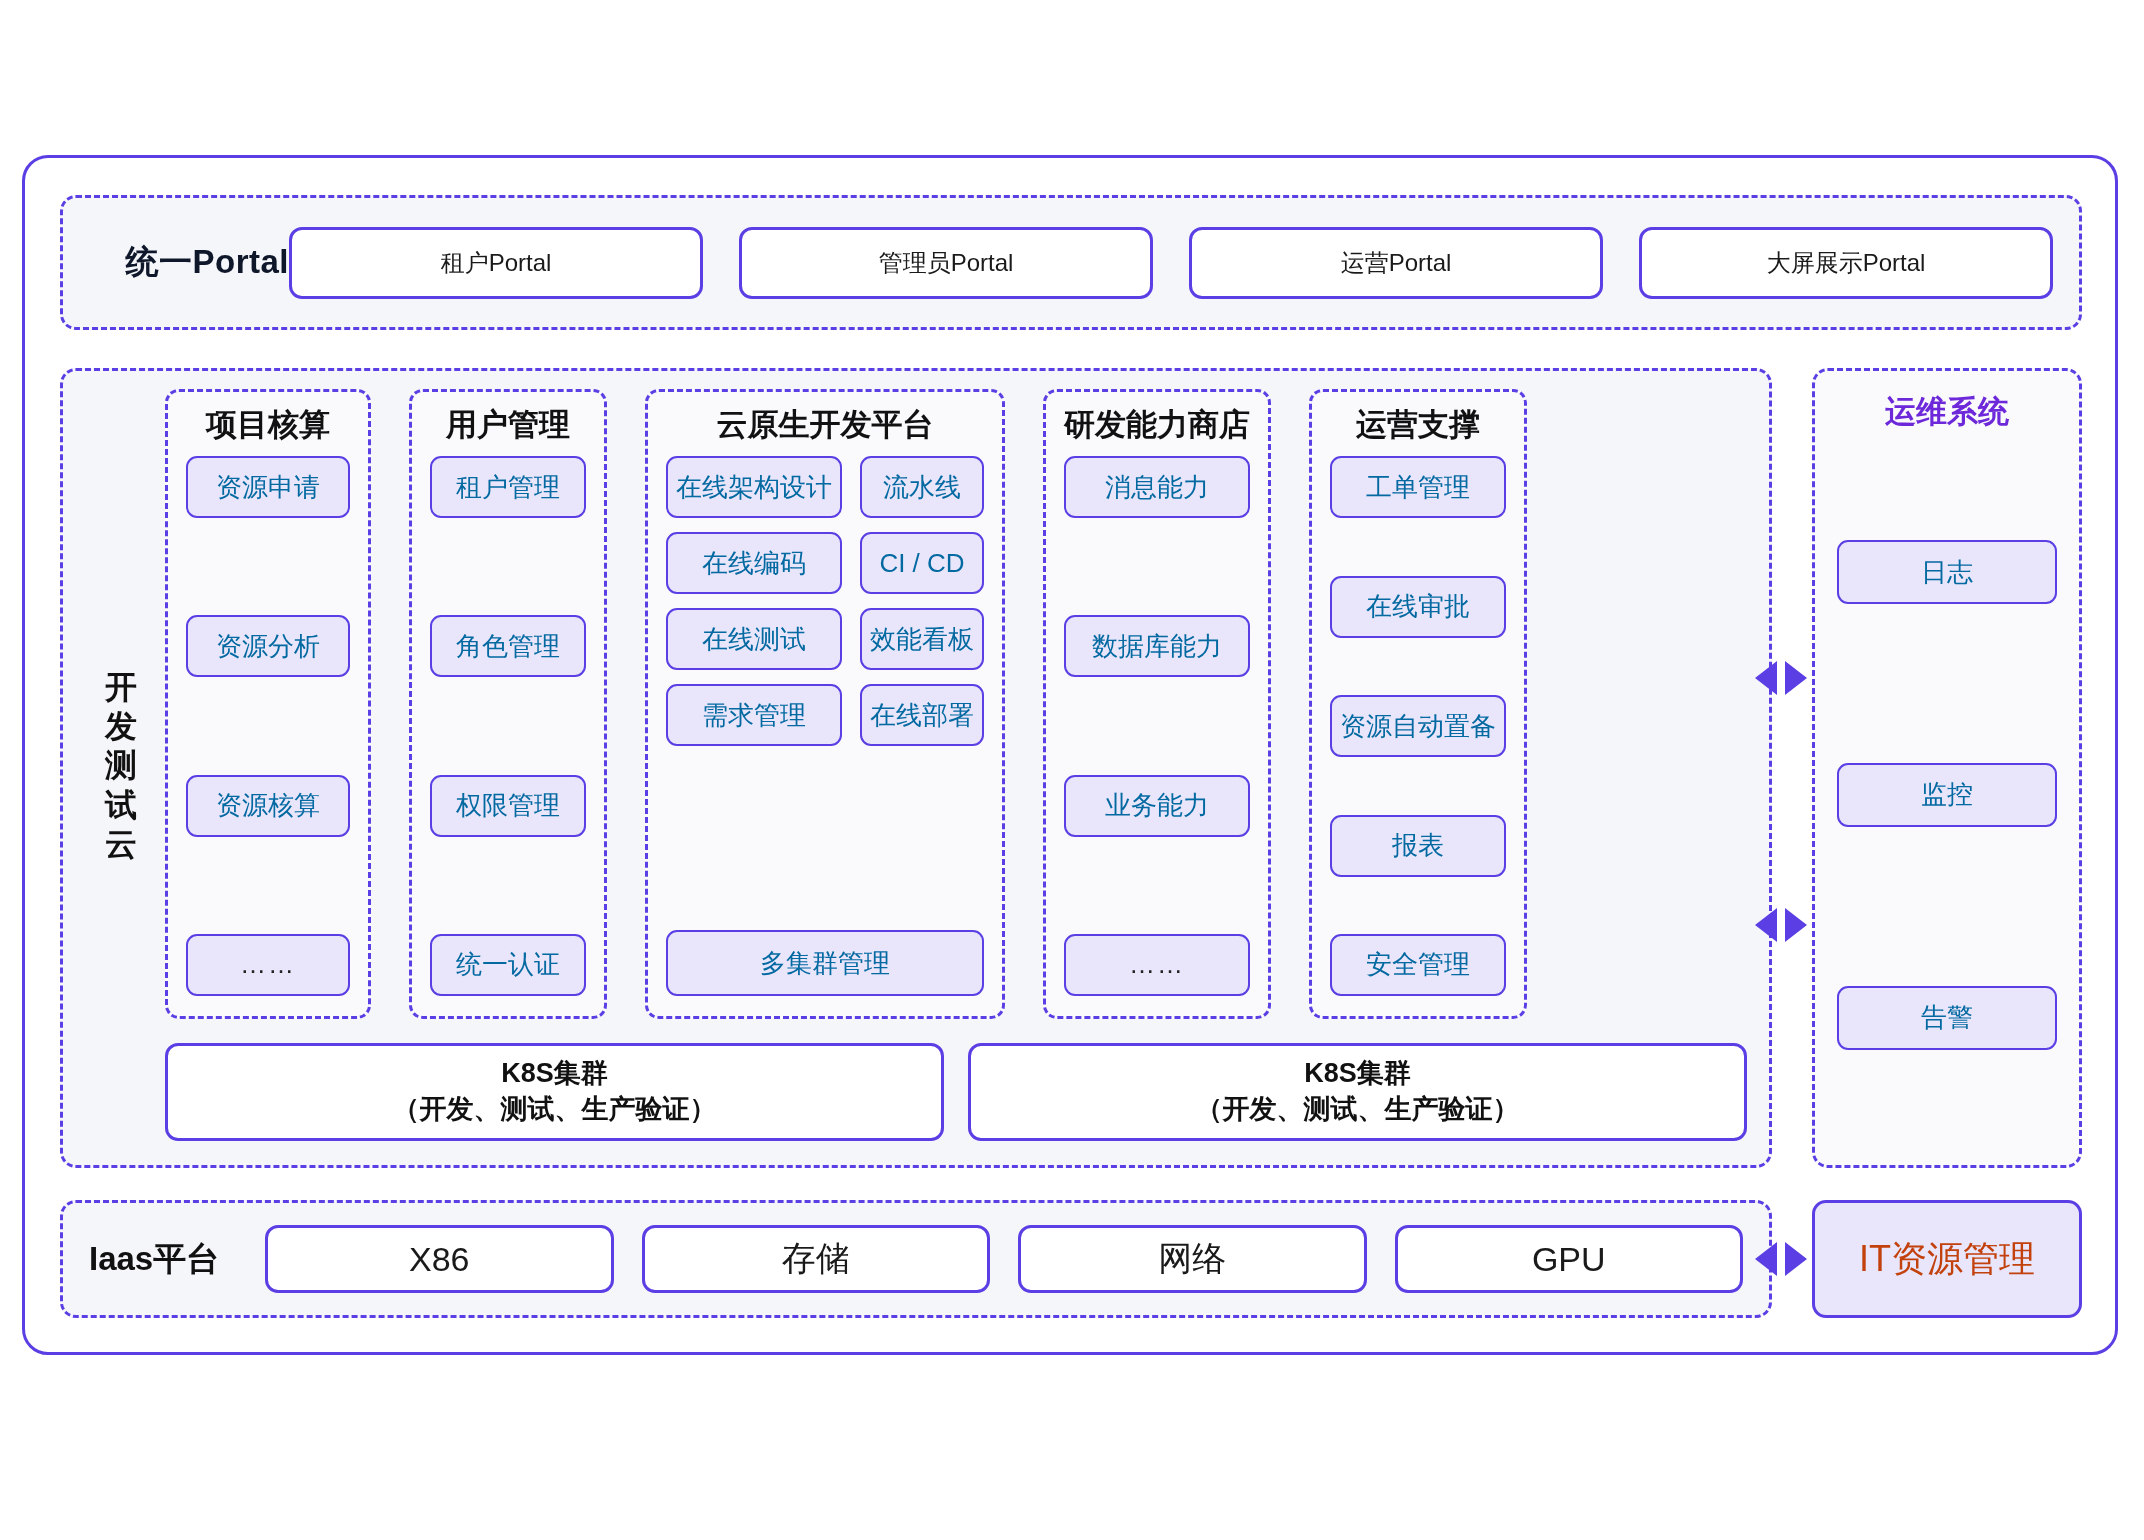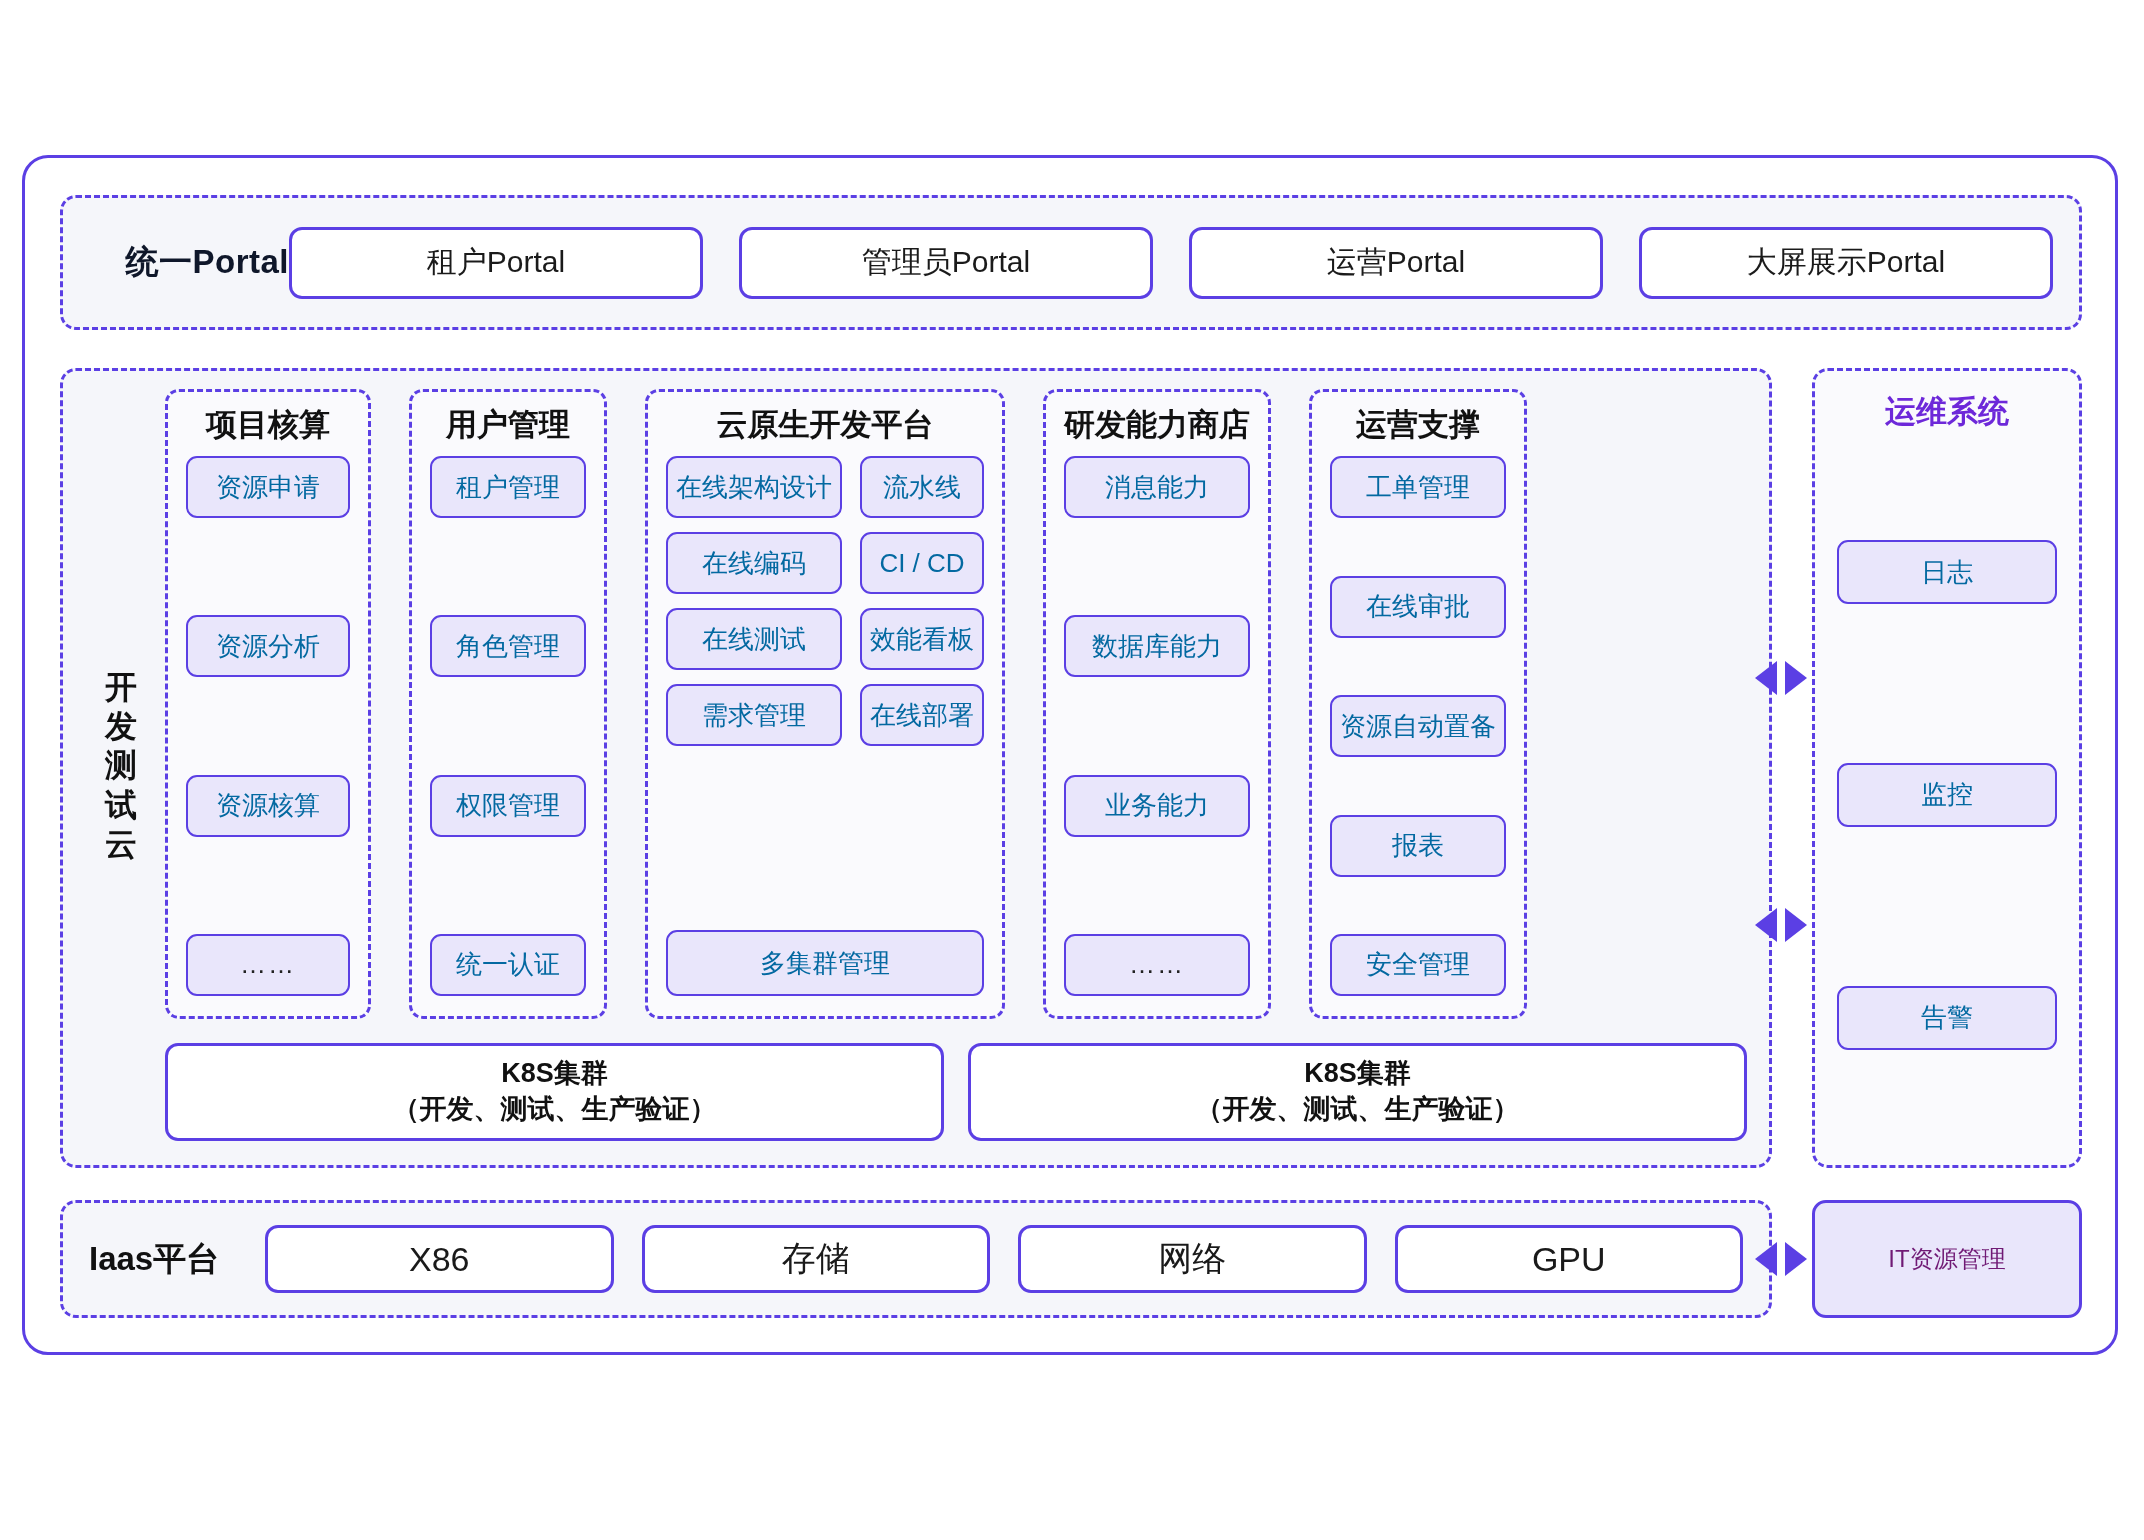--- a/index.html
+++ b/index.html
@@ -49,21 +49,21 @@
   }
   .portal-box{
     box-sizing:border-box;
     flex:1 1 0;
     height:72px;
     margin-right:36px;
     background:#ffffff;
     border:3px solid #5B3FE4;
     border-radius:13px;
     display:flex;align-items:center;justify-content:center;
-    font-size:30px;color:#1a1a1a;
+    font-size:24px;color:#1a1a1a;
     white-space:nowrap;
   }
   .portal-box:last-child{margin-right:0;}
 
   
   #main-band{
     position:absolute;
     left:60px; top:368px;
     width:1712px; height:800px;
     display:flex; flex-direction:row;
@@ -212,21 +212,21 @@
 
   #it-res{
     position:absolute;
     left:1812px; top:1200px;
     width:270px; height:118px;
     box-sizing:border-box;
     background:#E9E6FB;
     border:3px solid #5B3FE4;
     border-radius:14px;
     display:flex;align-items:center;justify-content:center;
-    font-size:24px;color:#701a75;
+    font-size:36px;color:#c2410c;
     white-space:nowrap;
   }
 
   
   .biarrow{
     position:absolute;
     display:flex;align-items:center;
     gap:8px;
     width:58px;height:34px;
     justify-content:center;

